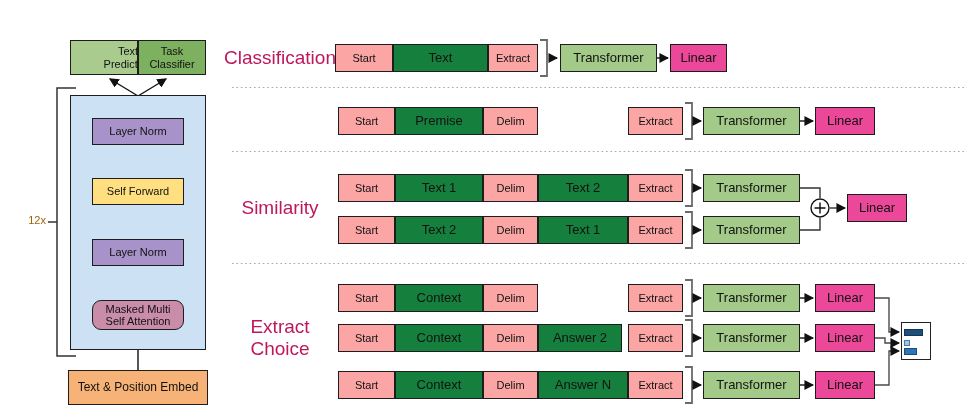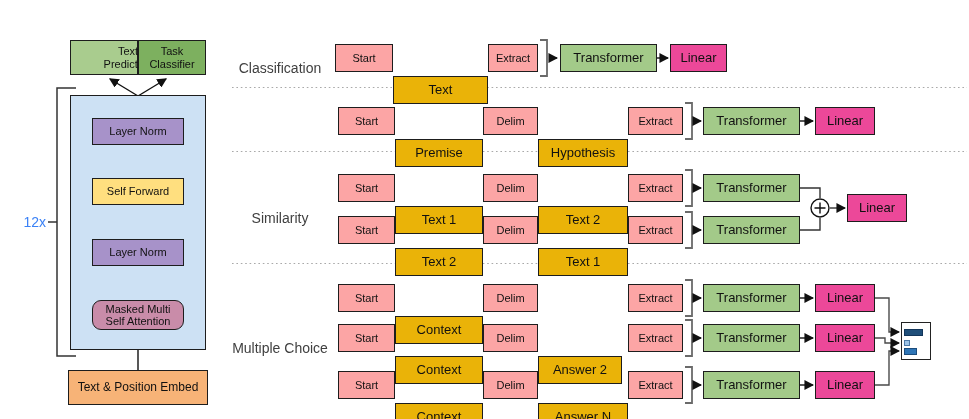--- a/index.html
+++ b/index.html
@@ -8,33 +8,33 @@
     font-family:"Liberation Sans", sans-serif; overflow:hidden;
   }
   .box {
     position:absolute; box-sizing:border-box; border:1.5px solid #1d1d1d;
     display:flex; align-items:center; justify-content:center; text-align:center;
     color:#111; line-height:1.12;
   }
   .tok-s { font-size:11px; }
   .tok-m { font-size:13px; }
   .blue   { background:#fca5a5; }
-  .purple { background:#eab308;margin-top:32px; }
+  .purple { background:#15803d; }
   .tgreen { background:#a3ca89; }
   .orange { background:#ec4899; }
   .lp-purple { background:#a792c9; }
   .lp-yellow { background:#ffdf7f; }
   .lp-pink   { background:#c98ca9; }
   .lp-blue   { background:#cde1f4; }
   .lp-green-l{ background:#a9cc8e;padding-left:48px; }
   .lp-green-d{ background:#7db05f; }
   .lp-orange { background:#f7b377; }
   .row-label {
-    position:absolute; left:228px; width:104px; font-size:14px; color:#404040;
-    display:flex; align-items:center; justify-content:center; text-align:center;margin-top:10px;
+    position:absolute; left:228px; width:104px; font-size:19px; color:#be185d;
+    display:flex; align-items:center; justify-content:center; text-align:center;
   }
   svg.overlay { position:absolute; left:0; top:0; pointer-events:none; }
   .minibar { position:absolute; box-sizing:border-box; }
 </style>
 </head>
 <body>
 
 <div id="canvas">
 
   <svg class="overlay" width="969" height="419" viewBox="0 0 969 419">
@@ -126,33 +126,32 @@
 
   <div class="box lp-blue" style="left:70px; top:95px; width:136px; height:255px;"></div>
 
   <div class="box lp-purple tok-s" style="left:92px; top:118px; width:92px; height:27px;">Layer Norm</div>
   <div class="box lp-yellow tok-s" style="left:92px; top:178px; width:92px; height:27px;">Self Forward</div>
   <div class="box lp-purple tok-s" style="left:92px; top:239px; width:92px; height:27px;">Layer Norm</div>
   <div class="box lp-pink tok-s" style="left:92px; top:300px; width:92px; height:30px; padding:0 6px;border-radius:9px;">Masked Multi Self Attention</div>
 
   <div class="box lp-orange" style="left:68px; top:370px; width:140px; height:35px; font-size:12px;">Text &amp; Position Embed</div>
 
-  <div style="position:absolute; left:16px; top:214px; width:30px; height:16px; font-size:14px; color:#3b82f6; text-align:right;">12x</div>
+  <div style="position:absolute; left:16px; top:214px; width:30px; height:16px; font-size:11px; color:#a16207; text-align:right;">12x</div>
 
   <div class="row-label" style="top:44px; height:28px;">Classification</div>
   <div class="box blue tok-s" style="left:335px; top:44px; width:58px; height:28px;">Start</div>
   <div class="box purple tok-m" style="left:393px; top:44px; width:95px; height:28px;">Text</div>
   <div class="box blue tok-s" style="left:488px; top:44px; width:50px; height:28px;">Extract</div>
   <div class="box tgreen tok-m" style="left:560px; top:44px; width:97px; height:28px;">Transformer</div>
   <div class="box orange tok-m" style="left:670px; top:44px; width:57px; height:28px;">Linear</div>
 
   <div class="box blue tok-s" style="left:338px; top:107px; width:57px; height:28px;">Start</div>
   <div class="box purple tok-m" style="left:395px; top:107px; width:88px; height:28px;">Premise</div>
   <div class="box blue tok-s" style="left:483px; top:107px; width:55px; height:28px;">Delim</div>
-  <div class="box purple tok-m" style="left:538px; top:107px; width:90px; height:28px;">Hypothesis</div>
   <div class="box blue tok-s" style="left:628px; top:107px; width:55px; height:28px;">Extract</div>
   <div class="box tgreen tok-m" style="left:703px; top:107px; width:97px; height:28px;">Transformer</div>
   <div class="box orange tok-m" style="left:815px; top:107px; width:60px; height:28px;">Linear</div>
 
   <div class="row-label" style="top:194px; height:28px;">Similarity</div>
 
   <div class="box blue tok-s" style="left:338px; top:174px; width:57px; height:28px;">Start</div>
   <div class="box purple tok-m" style="left:395px; top:174px; width:88px; height:28px;">Text 1</div>
   <div class="box blue tok-s" style="left:483px; top:174px; width:55px; height:28px;">Delim</div>
   <div class="box purple tok-m" style="left:538px; top:174px; width:90px; height:28px;">Text 2</div>
@@ -161,21 +160,21 @@
 
   <div class="box blue tok-s" style="left:338px; top:216px; width:57px; height:28px;">Start</div>
   <div class="box purple tok-m" style="left:395px; top:216px; width:88px; height:28px;">Text 2</div>
   <div class="box blue tok-s" style="left:483px; top:216px; width:55px; height:28px;">Delim</div>
   <div class="box purple tok-m" style="left:538px; top:216px; width:90px; height:28px;">Text 1</div>
   <div class="box blue tok-s" style="left:628px; top:216px; width:55px; height:28px;">Extract</div>
   <div class="box tgreen tok-m" style="left:703px; top:216px; width:97px; height:28px;">Transformer</div>
 
   <div class="box orange tok-m" style="left:847px; top:194px; width:60px; height:28px;">Linear</div>
 
-  <div class="row-label" style="top:324px; height:28px;">Multiple Choice</div>
+  <div class="row-label" style="top:324px; height:28px;">Extract Choice</div>
 
   <div class="box blue tok-s" style="left:338px; top:284px; width:57px; height:28px;">Start</div>
   <div class="box purple tok-m" style="left:395px; top:284px; width:88px; height:28px;">Context</div>
   <div class="box blue tok-s" style="left:483px; top:284px; width:55px; height:28px;">Delim</div>
   <div class="box blue tok-s" style="left:628px; top:284px; width:55px; height:28px;">Extract</div>
   <div class="box tgreen tok-m" style="left:703px; top:284px; width:97px; height:28px;">Transformer</div>
   <div class="box orange tok-m" style="left:815px; top:284px; width:60px; height:28px;">Linear</div>
 
   <div class="box blue tok-s" style="left:338px; top:324px; width:57px; height:28px;">Start</div>
   <div class="box purple tok-m" style="left:395px; top:324px; width:88px; height:28px;">Context</div>

